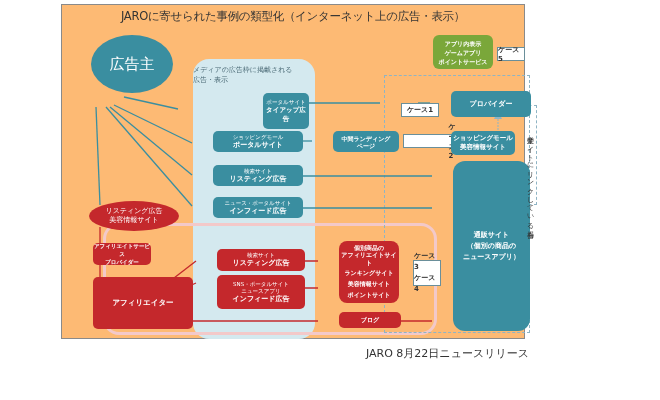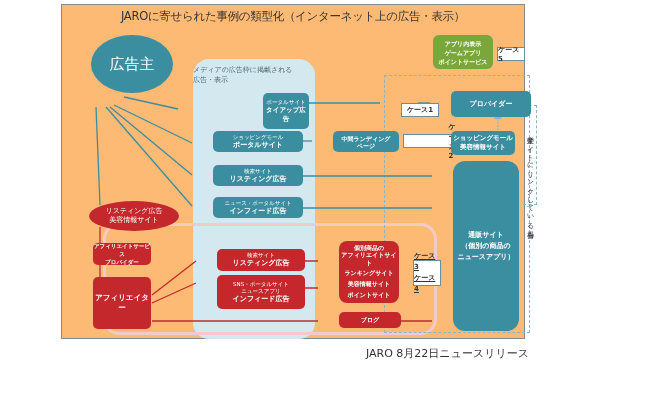--- a/index.html
+++ b/index.html
@@ -108,52 +108,52 @@
     <span class="md">インフィード広告</span>
   </div>
 
   <div class="abs teal" style="left:250px;top:126px;width:66px;height:21px;">
     <span class="sm" style="font-weight:bold;font-size:6px;">中間ランディング</span>
     <span class="sm" style="font-weight:bold;font-size:6px;">ページ</span>
   </div>
 
   <div class="abs case" style="left:318px;top:98px;width:38px;height:14px;">ケース1</div>
   <div class="abs case" style="left:320px;top:129px;width:20px;height:14px;padding-left:48px;">ケース2</div>
-  <div class="abs case" style="left:330px;top:255px;width:28px;height:26px;flex-direction:column;line-height:11px;text-decoration:underline;">
+  <div class="abs case" style="left:330px;top:255px;width:28px;height:26px;flex-direction:column;line-height:11px;">
     <span>ケース3</span>
     <span>ケース4</span>
   </div>
   <div class="abs case" style="left:414px;top:42px;width:28px;height:14px;">ケース5</div>
 
   <div class="abs green" style="left:350px;top:30px;width:60px;height:34px;">
     <span>アプリ内表示</span>
     <span>ゲームアプリ</span>
     <span>ポイントサービス</span>
   </div>
 
   <div class="abs teal" style="left:368px;top:86px;width:80px;height:26px;font-size:7px;">
     <span>プロバイダー</span>
   </div>
   <div class="abs teal" style="left:368px;top:126px;width:64px;height:24px;font-size:6.5px;line-height:9px;">
     <span>ショッピングモール</span>
     <span>美容情報サイト</span>
   </div>
-  <div class="abs teal" style="left:370px;top:156px;width:66px;height:170px;border-radius:12px;font-size:7px;line-height:11px;">
+  <div class="abs teal" style="left:370px;top:156px;width:77px;height:170px;border-radius:12px;font-size:7px;line-height:11px;">
     <span>通販サイト</span>
     <span>（個別の商品の</span>
     <span>ニュースアプリ）</span>
   </div>
 
   <div class="abs vert-text" style="left:442px;top:126px;height:140px;">企業サイトにリンクしている場合も</div>
 
   <div class="abs red" style="left:10px;top:238px;width:58px;height:22px;font-size:5.5px;line-height:8px;">
     <span>アフィリエイトサービス</span>
     <span>プロバイダー</span>
   </div>
-  <div class="abs red" style="left:10px;top:272px;width:58px;height:52px;font-size:7.5px;">
+  <div class="abs red" style="left:10px;top:272px;width:100px;height:52px;font-size:7.5px;">
     <span>アフィリエイター</span>
   </div>
   <div class="abs red" style="left:134px;top:244px;width:88px;height:22px;">
     <span class="sm">検索サイト</span>
     <span class="md">リスティング広告</span>
   </div>
   <div class="abs red" style="left:134px;top:270px;width:88px;height:34px;">
     <span class="sm">SNS・ポータルサイト</span>
     <span class="sm">ニュースアプリ</span>
     <span class="md">インフィード広告</span>

